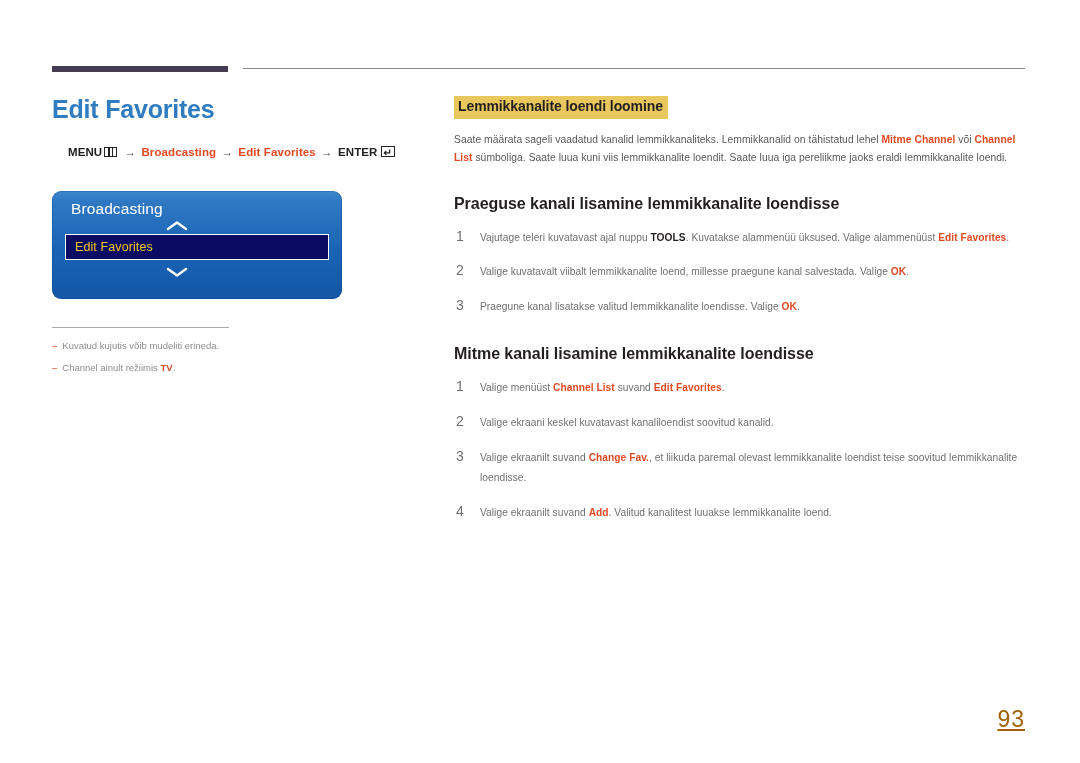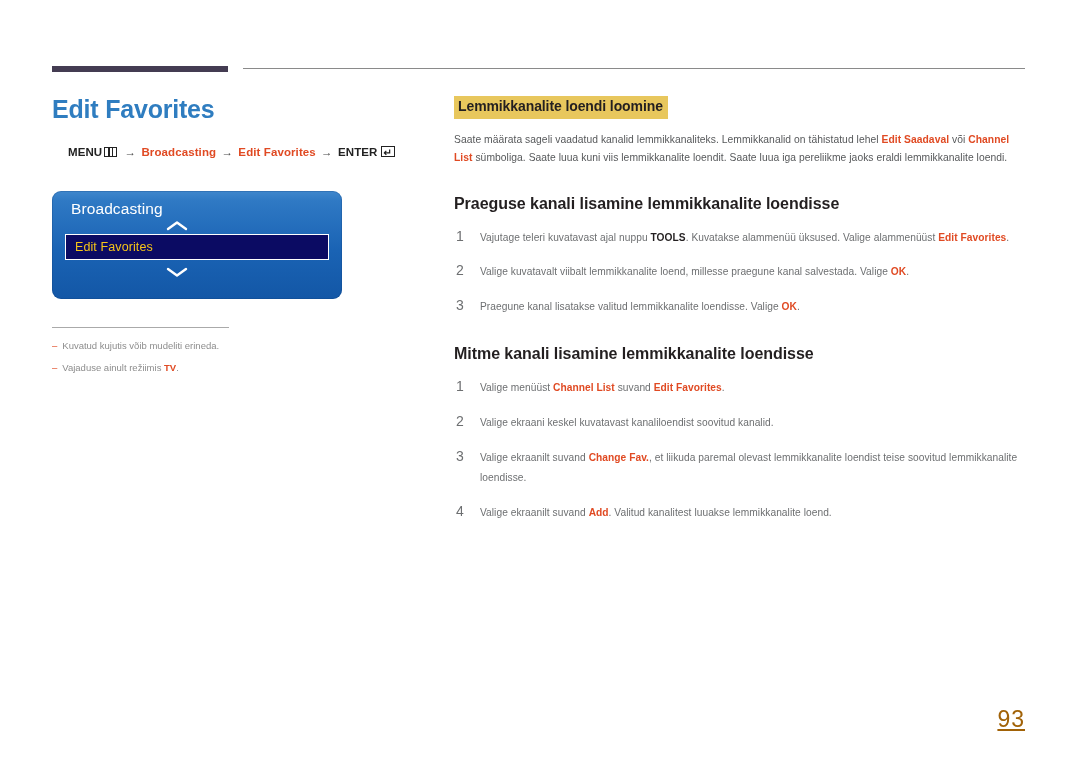--- a/index.html
+++ b/index.html
@@ -280,30 +280,30 @@
   </div>
 
   <div class="note-rule"></div>
   <div class="notes">
     <div class="note">
       <span class="dash">‒</span>
       <span>Kuvatud kujutis võib mudeliti erineda.</span>
     </div>
     <div class="note">
       <span class="dash">‒</span>
-      <span><span>Vajaduse ainult režiimis </span><span class="hl">TV</span><span>.</span></span>
+      <span><span>Channel ainult režiimis </span><span class="hl">TV</span><span>.</span></span>
     </div>
   </div>
 </div>
 
 <div class="right-col">
 
   <div class="section-hl">Lemmikkanalite loendi loomine</div>
 
-  <p class="intro"><span>Saate määrata sageli vaadatud kanalid lemmikkanaliteks. Lemmikkanalid on tähistatud lehel </span><span class="k">Edit Saadaval</span><span> või </span><span class="k">Channel List</span><span> sümboliga. Saate luua kuni viis lemmikkanalite loendit. Saate luua iga pereliikme jaoks eraldi lemmikkanalite loendi.</span></p>
+  <p class="intro"><span>Saate määrata sageli vaadatud kanalid lemmikkanaliteks. Lemmikkanalid on tähistatud lehel </span><span class="k">Mitme Channel</span><span> või </span><span class="k">Channel List</span><span> sümboliga. Saate luua kuni viis lemmikkanalite loendit. Saate luua iga pereliikme jaoks eraldi lemmikkanalite loendi.</span></p>
 
   <div id="sections-host">
       <div class="sub-head">Praeguse kanali lisamine lemmikkanalite loendisse</div>
       <div class="steps">
         <div class="step">
           <div class="step-num">1</div>
           <div class="step-txt"><span>Vajutage teleri kuvatavast ajal nuppu </span><span class="b">TOOLS</span><span>. Kuvatakse alammenüü üksused. Valige alammenüüst </span><span class="k">Edit Favorites</span><span>.</span></div>
         </div>
         <div class="step">
           <div class="step-num">2</div>

